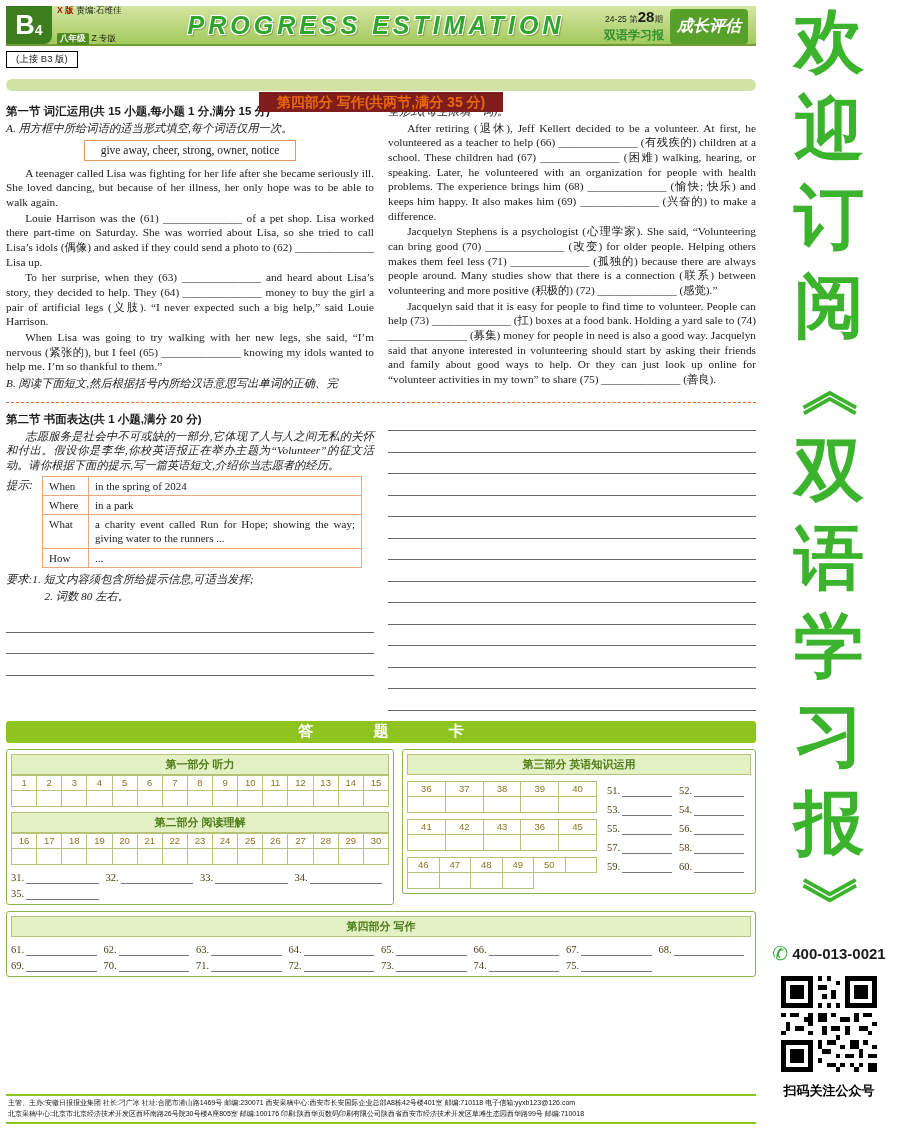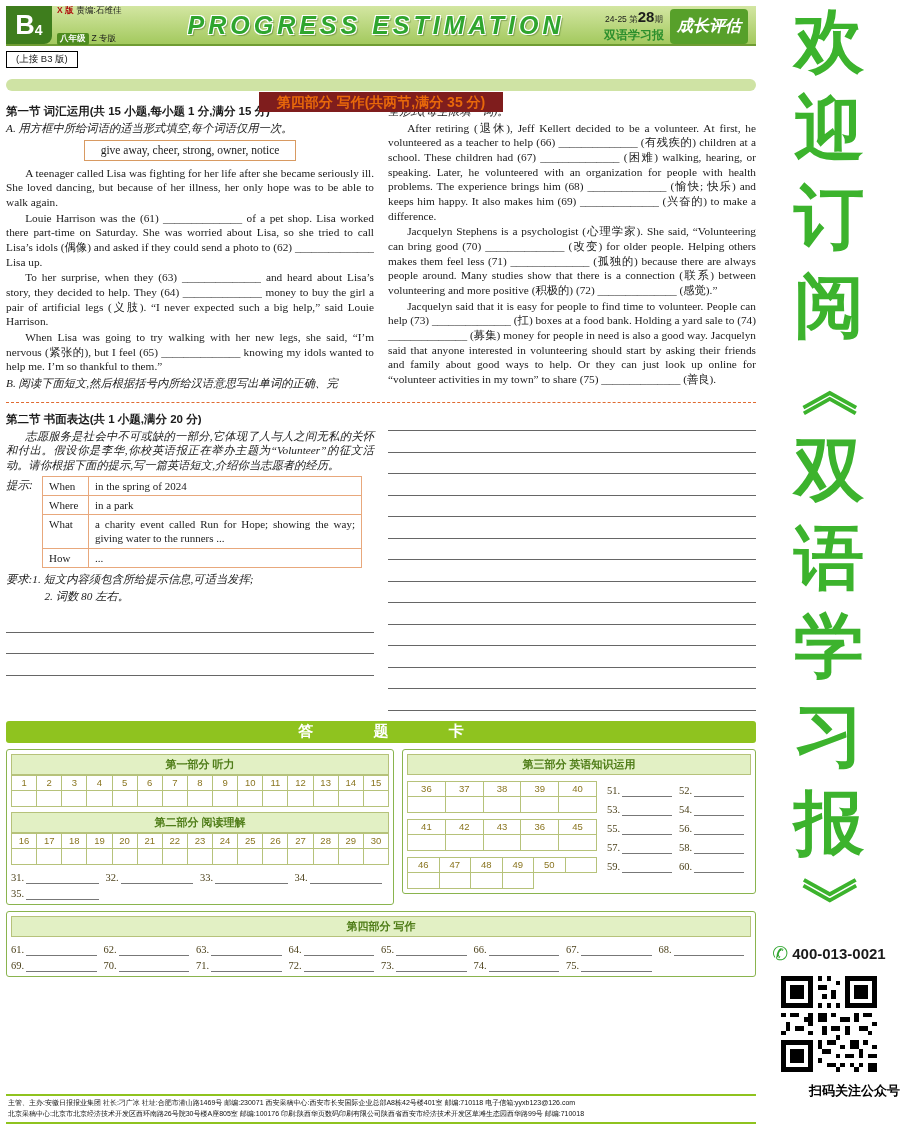--- a/index.html
+++ b/index.html
@@ -101,21 +101,21 @@
   .sidebar-chars { position:absolute; top:6px; left:0; width:100%; height:928px;
     display:flex; flex-direction:column; justify-content:space-between; align-items:center; }
   .side-char { font-family:"Liberation Sans",sans-serif; font-weight:bold; color:#3cb32d;
     font-size:70px; line-height:1; }
   .side-char:nth-child(5), .side-char:nth-child(11) { font-size:58px; transform:rotate(90deg); }
   .phone-row { position:absolute; top:944px; left:0; width:100%; display:flex;
     align-items:center; justify-content:center; gap:4px; }
   .phone-icon { color:#2fa52e; font-size:19px; line-height:1; }
   .phone-num { font-family:"Liberation Sans",sans-serif; font-weight:bold; font-size:15px; }
   .qr-box { position:absolute; top:976px; left:23px; width:96px; height:96px; }
-  .qr-caption { position:absolute; top:1082px; left:0; width:100%; text-align:right;
+  .qr-caption { position:absolute; top:1082px; left:0; width:100%; text-align:center;
     font-family:"Liberation Sans",sans-serif; font-weight:bold; font-size:13px; color:#000; }
 </style>
 </head>
 <body>
 
 <div class="main">
 
   
   <div class="header">
     <div class="b4-badge">

